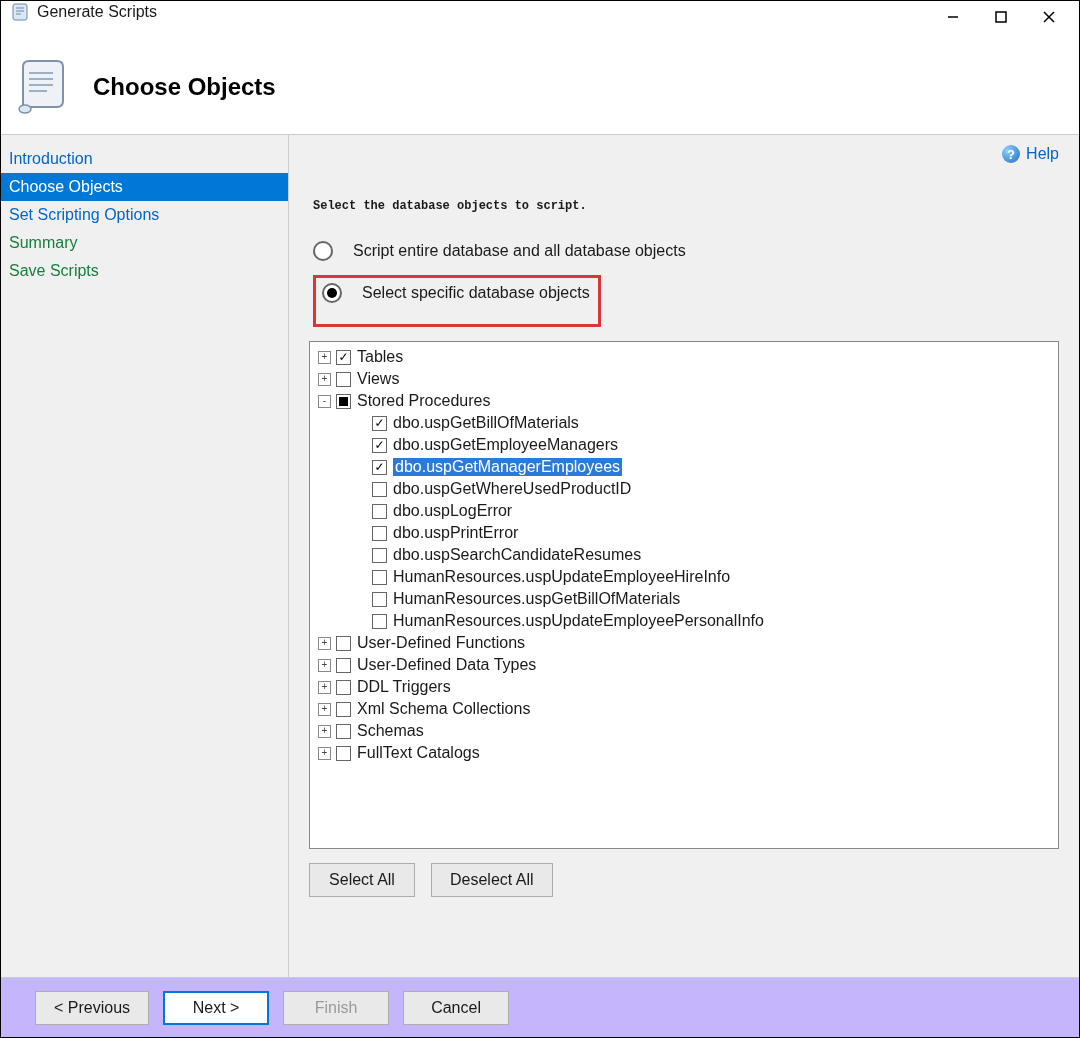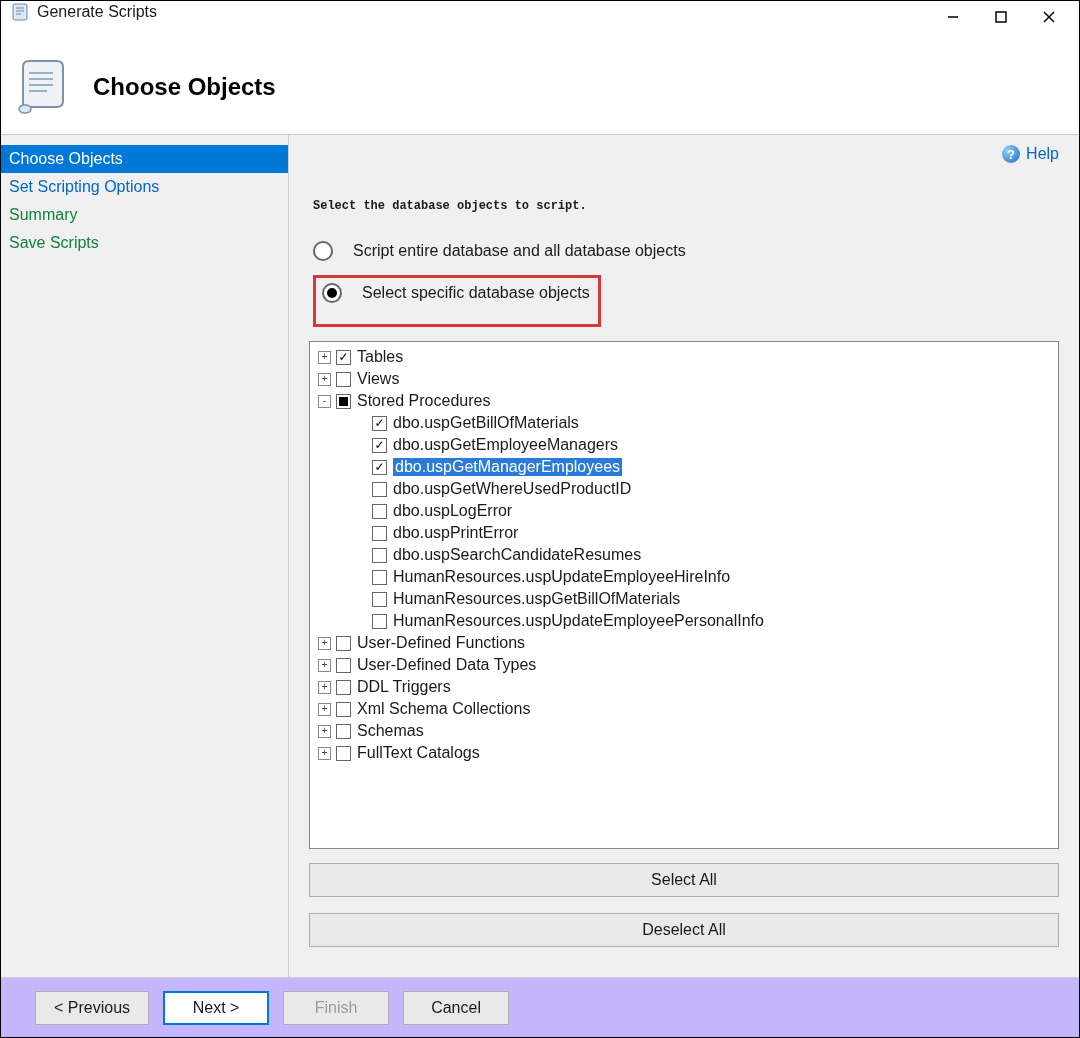--- a/index.html
+++ b/index.html
@@ -83,21 +83,21 @@
   .toggle.placeholder { border:none; background:transparent;}
   .chk {
     width:15px; height:15px; border:1px solid #666; margin-right:4px; display:flex; align-items:center; justify-content:center;
     background:#fff;
   }
   .chk.checked::after { content:"✓"; font-size:12px; line-height:1; color:#000;}
   .chk.indeterminate::after { content:""; width:9px; height:9px; background:#000;}
   .node-label {}
   .node-label.selected { background:#2a7ad9; color:#fff; padding:0 2px;}
 
-  .sel-buttons { display:flex; gap:16px;flex-direction:column; }
+  .sel-buttons { display:flex; gap:16px; }
   .btn {
     border:1px solid #adadad; background:#e9e9e9; height:34px; padding:0 18px;
     font-size:16px; color:#1a1a1a; display:flex; align-items:center; justify-content:center;
     min-width:106px; cursor:default;
   }
   .btn.primary { border:2px solid #0078d7; background:#fff; color:#1a1a1a;}
   .btn.disabled { color:#9a9a9a; }
 
   
   .footer {
@@ -147,20 +147,21 @@
         <path d="M20 18 h24 M20 24 h24 M20 30 h24 M20 36 h18" stroke="#9bb0c4" stroke-width="2" fill="none"></path>
         <ellipse cx="16" cy="54" rx="6" ry="4" fill="#dbe7f4" stroke="#7e93a8" stroke-width="1.5"></ellipse>
       </svg>
     </span>
     <div class="header-title">Choose Objects</div>
   </div>
 
   <div class="body-region">
 
     <div class="sidebar">
+      <div class="sidebar-item link">Introduction</div>
       <div class="sidebar-item active">Choose Objects</div>
       <div class="sidebar-item link">Set Scripting Options</div>
       <div class="sidebar-item">Summary</div>
       <div class="sidebar-item">Save Scripts</div>
     </div>
 
     <div class="content">
 
       <div class="help-row">
         <span class="help-icon">?</span>

